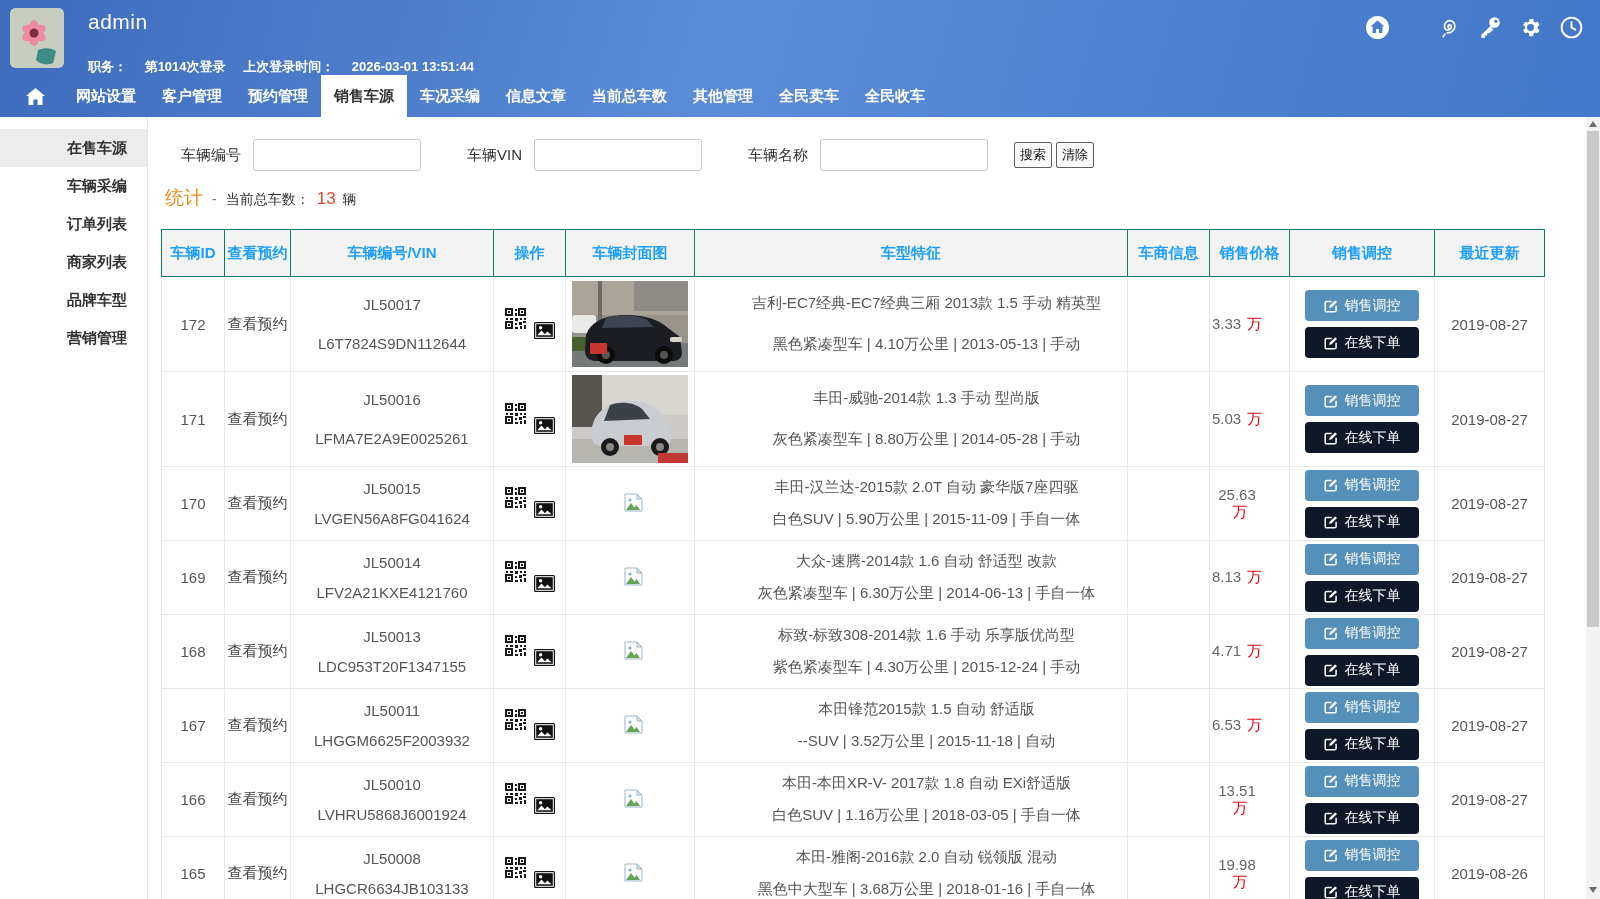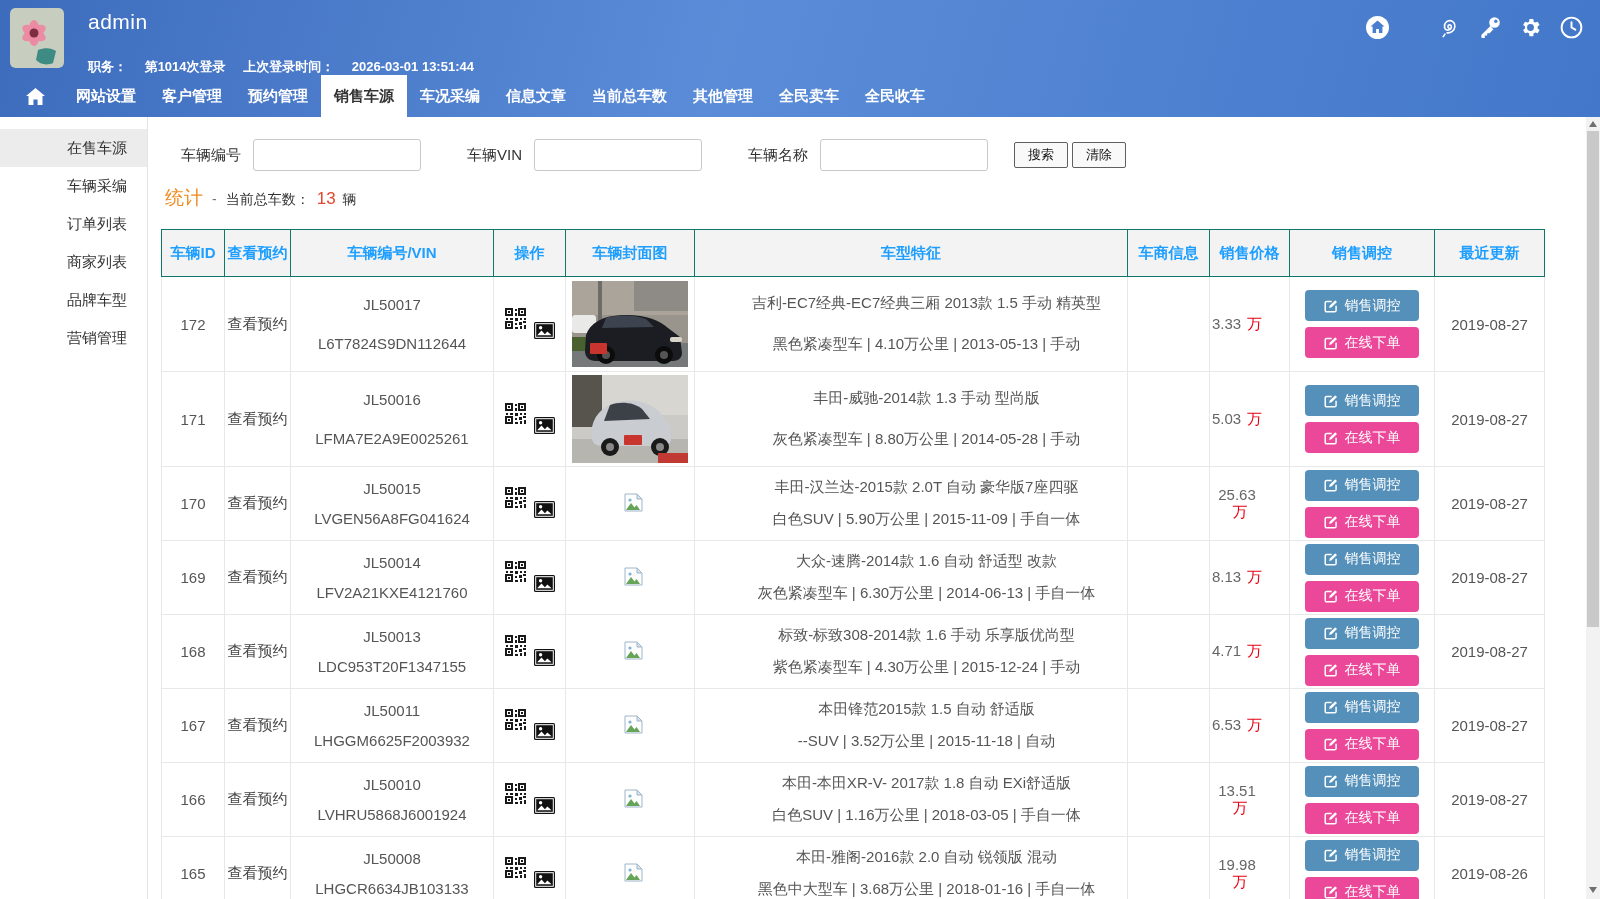--- a/index.html
+++ b/index.html
@@ -21,28 +21,28 @@
   .header-icons .hicon:first-child{margin-right:30px;}
   
   .nav{height:42px;display:flex;align-items:stretch;padding-left:26px;}
   .nav-home{display:flex;align-items:center;margin-right:18px;cursor:pointer;}
   .nav-tabs{display:flex;}
   .tab{line-height:42px;padding:0 13px;color:#fff;font-size:15px;font-weight:700;cursor:pointer;white-space:nowrap;}
   .tab.active{background:#ffffff;color:#333;}
   
   .content{display:flex;height:782px;overflow:hidden;position:relative;background:#fff;}
   .sidebar{width:148px;border-right:1px solid #e4e4e4;padding-top:12px;box-sizing:border-box;flex-shrink:0;}
-  .side-item{height:38px;line-height:38px;text-align:right;padding-right:20px;font-size:15px;color:#333;cursor:pointer;}
+  .side-item{height:38px;line-height:38px;text-align:right;padding-right:20px;font-size:15px;color:#333;cursor:pointer;font-weight:bold;}
   .side-item.active{background:#ececec;}
   .main{flex:1;padding:20px 0 0 13px;box-sizing:border-box;}
   
   .search-row{display:flex;align-items:center;height:36px;}
   .sf-label{font-size:15px;color:#333;margin:0 12px 0 20px;white-space:nowrap;}
   .sf-input{width:154px;height:30px;border:1px solid #c9c9c9;border-radius:3px;margin-right:26px;font-size:14px;padding:0 6px;outline:none;}
-  .btn-plain{font-size:13px;padding:3px 13px;border:1px solid #5f5f5f;background:#f9f9f9;border-radius:2px;margin-right:4px;color:#111;cursor:pointer;font-family:inherit;}
+  .btn-plain{font-size:13px;padding:3px 5px;border:1px solid #5f5f5f;background:#f9f9f9;border-radius:2px;margin-right:4px;color:#111;cursor:pointer;font-family:inherit;}
   
   .stats{margin:12px 0 18px 4px;display:flex;align-items:baseline;}
   .stats-title{color:#ef8b1d;font-size:19px;margin-right:9px;}
   .stats-sep{color:#777;margin-right:9px;font-size:14px;}
   .stats-label{color:#333;font-size:14px;}
   .stats-count{color:#e0492f;font-size:17px;margin:0 7px;}
   .stats-unit{color:#333;font-size:14px;}
   
   table.cars{border-collapse:collapse;table-layout:fixed;width:1383px;background:#fff;}
   table.cars th{height:44px;background:#f3f3f3;color:#1e9fff;font-size:15px;font-weight:700;border:1px solid #0f766e;}
@@ -58,21 +58,21 @@
   .cover-photo{display:inline-flex;vertical-align:middle;}
   td.cover-empty{text-align:left;padding-left:7px;}
   td.feature-cell{text-align:left;padding-left:32px;color:#2f9ce8;}
   .feature-line{cursor:pointer;white-space:nowrap;overflow:hidden;}
   td.price-cell{text-align:right;padding-right:26px;}
   .price-num{color:#666;}
   .price-unit{color:#e60012;margin-left:6px;}
   .ctrl-stack{display:flex;flex-direction:column;align-items:center;gap:6px;}
   .ctrl-btn{display:flex;align-items:center;justify-content:center;gap:7px;width:114px;height:31px;border:none;border-radius:4px;color:#fff;font-size:14px;cursor:pointer;font-family:inherit;}
   .ctrl-btn.blue{background:#5590ba;}
-  .ctrl-btn.green{background:#ec4899;}
+  .ctrl-btn.green{background:#0f172a;}
   
   .scrollbar{position:absolute;right:0;top:0;width:14px;height:100%;background:#f2f2f2;z-index:5;}
   .sb-arrow{position:absolute;left:0;width:14px;height:14px;display:flex;align-items:center;justify-content:center;cursor:pointer;}
   .sb-arrow.up{top:0;}
   .sb-arrow.down{bottom:2px;}
   .sb-arrow .tri-up{width:0;height:0;border-left:4px solid transparent;border-right:4px solid transparent;border-bottom:6px solid #6f6f6f;}
   .sb-arrow .tri-down{width:0;height:0;border-left:4px solid transparent;border-right:4px solid transparent;border-top:6px solid #6f6f6f;}
   .sb-thumb{position:absolute;top:14px;left:1px;width:12px;height:496px;background:#c9c9c9;cursor:grab;}
 </style>
 </head>

